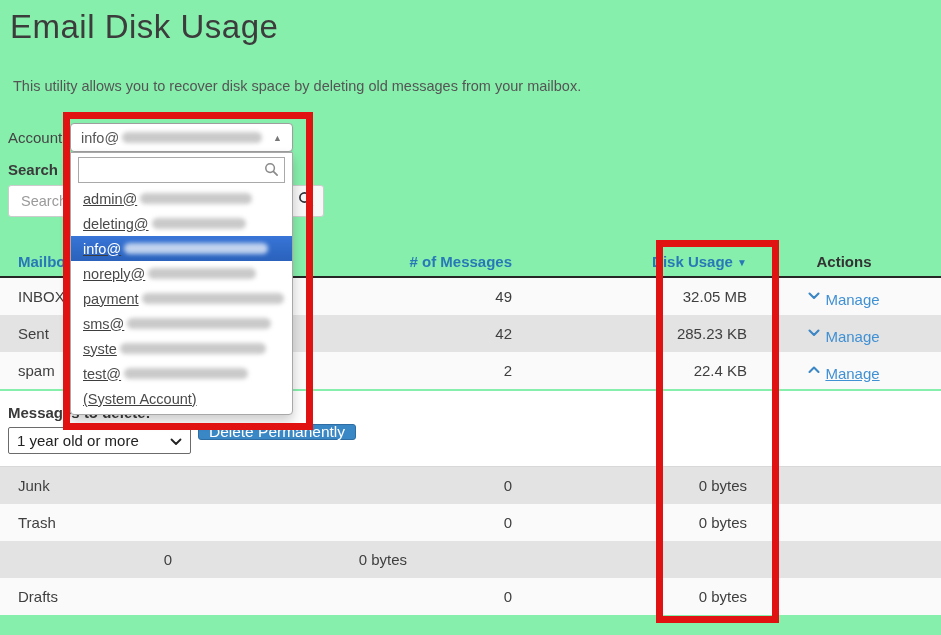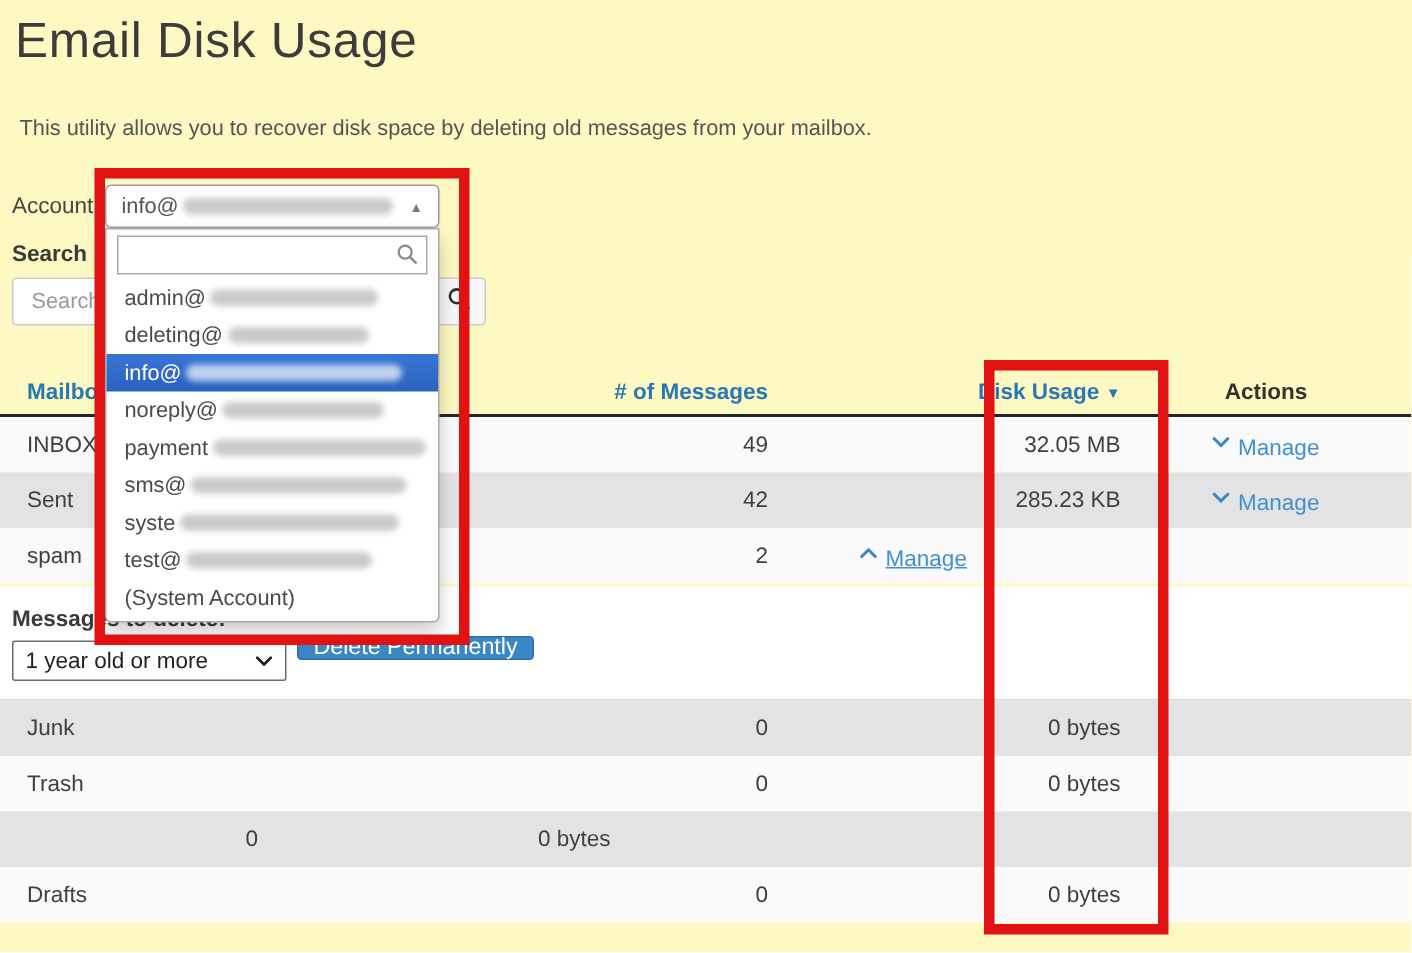--- a/index.html
+++ b/index.html
@@ -10,21 +10,21 @@
     --sel-bottom:#2a62bc;
     --btn-blue:#3a87c5;
     --btn-border:#2e6da4;
     --stripe:#e3e3e3;
     --rowwhite:#fafafa;
     --darkline:#262626;
   }
   *{box-sizing:border-box;margin:0;padding:0;}
   html,body{background:#fff;}
   body{font-family:"Liberation Sans",sans-serif;color:#3d3d3d;}
-  .page{position:relative;width:941px;height:635px;background:#fef9c3;overflow:hidden;}
+  .page{position:relative;width:941px;height:635px;background:#86efac;overflow:hidden;}
 
   .page-title{position:absolute;left:10px;top:8px;font-size:33px;font-weight:300;color:#3c3c3c;letter-spacing:.5px;}
   .page-desc{position:absolute;left:13px;top:78px;font-size:14.5px;color:#555;}
 
   .lbl{position:absolute;font-size:15px;color:#444;}
   .lbl-account{left:8px;top:129px;font-weight:400;}
   .lbl-search{left:8px;top:161px;font-weight:700;color:#3a3a3a;}
 
   .search-input{position:absolute;left:8px;top:185px;width:276px;height:32px;border:1px solid #ccc;border-radius:3px;padding:0 12px;font-size:14.5px;color:#333;font-family:inherit;}
   .search-input::placeholder{color:#9a9a9a;}
@@ -52,21 +52,21 @@
   .manage-panel{position:absolute;left:0;top:391px;width:941px;height:75px;background:#fff;}
   .panel-label{position:absolute;left:8px;top:13px;font-size:15px;font-weight:700;color:#3a3a3a;}
   .age-select{position:absolute;left:8px;top:36px;width:183px;height:27px;border:1px solid #6b6b6b;border-radius:2px;background:#fff;display:flex;align-items:center;justify-content:space-between;padding:0 8px;font-size:15px;color:#222;cursor:pointer;}
   .delete-btn{position:absolute;left:198px;top:33px;width:158px;height:16px;background:var(--btn-blue);border:1px solid var(--btn-border);border-radius:3px;color:#fff;font-size:15.5px;font-family:inherit;cursor:pointer;display:flex;align-items:center;justify-content:center;}
 
   
   .dd-widget{position:absolute;left:70px;top:123px;width:223px;z-index:20;}
   .dd-control{height:29px;border:1px solid #9e9e9e;border-radius:4px;background:#fff;display:flex;align-items:center;padding:0 10px;box-shadow:0 1px 2px rgba(0,0,0,.08);}
   .dd-control-text{font-size:14.5px;color:#555;white-space:nowrap;}
   .dd-arrow{margin-left:auto;font-size:9px;color:#777;}
-  .dd-panel{margin-top:0;border:1px solid #a8a8a8;background:#fff;border-radius:0 0 4px 4px;box-shadow:0 6px 12px rgba(0,0,0,.2);padding-bottom:3px;}
+  .dd-panel{margin-top:0;border:1px solid #a8a8a8;background:#fff;border-radius:0 0 4px 4px;box-shadow:0 6px 12px rgba(0,0,0,.2);padding-bottom:3px;text-decoration:underline;}
   .dd-search-wrap{position:relative;padding:4px 7px 3px 7px;}
   .dd-search{width:100%;height:26px;border:1px solid #a9a9a9;padding:0 26px 0 8px;font-size:14px;font-family:inherit;color:#333;}
   .dd-search-icon{position:absolute;right:13px;top:9px;}
   .dd-list{list-style:none;}
   .dd-item{height:25px;display:flex;align-items:center;padding:0 12px;font-size:14.5px;color:#4a4a4a;cursor:pointer;white-space:nowrap;}
   .dd-item.selected{background:linear-gradient(var(--sel-top),var(--sel-bottom));color:#fff;}
   .redact{display:inline-block;height:11px;background:#b8b8b8;opacity:.75;border-radius:6px;filter:blur(2px);margin-left:3px;flex:none;}
   .dd-item.selected .redact{background:#d9e4f5;opacity:.85;}
 
   
@@ -128,20 +128,21 @@
                 <svg width="12" height="9" viewBox="0 0 12 9">
                   <polyline points="1.5,2.5 6,7 10.5,2.5" fill="none" stroke="#3b86c4" stroke-width="2.1" stroke-linecap="round" stroke-linejoin="round"></polyline>
                 </svg>
               </span>
               <span class="manage-text">Manage</span>
             </span></div>
         </div>
         <div class="t-row">
           <div class="c-mail">spam</div>
           <div class="c-msgs">2</div>
+          <div class="c-disk">22.4 KB</div>
           <div class="c-act"><span class="manage-link expanded">
               <span>
                 <svg width="12" height="9" viewBox="0 0 12 9">
                   <polyline points="1.5,7 6,2.5 10.5,7" fill="none" stroke="#3b86c4" stroke-width="2.1" stroke-linecap="round" stroke-linejoin="round"></polyline>
                 </svg>
               </span>
               <span class="manage-text">Manage</span>
             </span></div>
         </div>
       </div>

